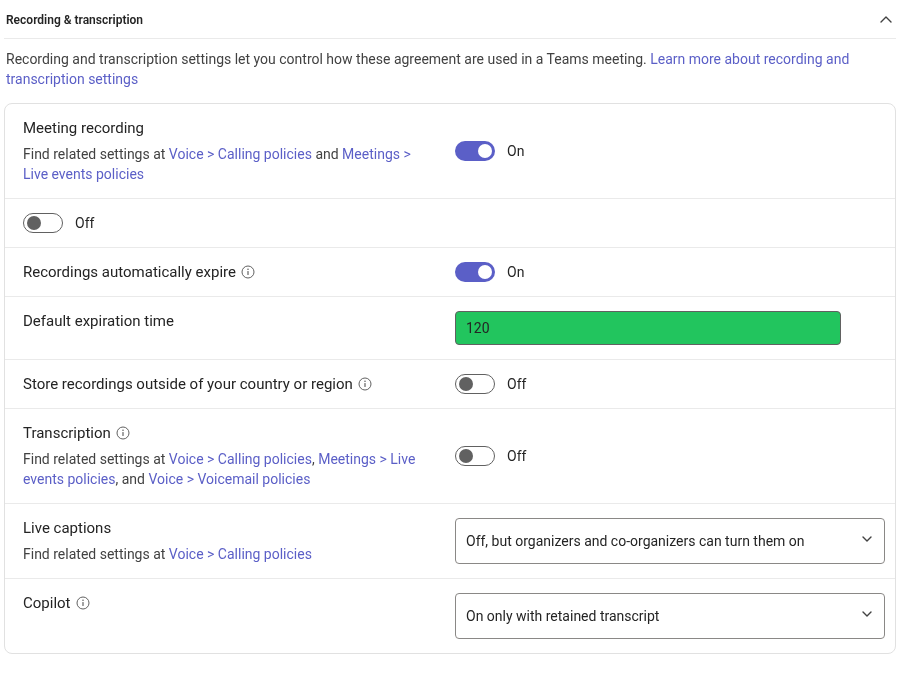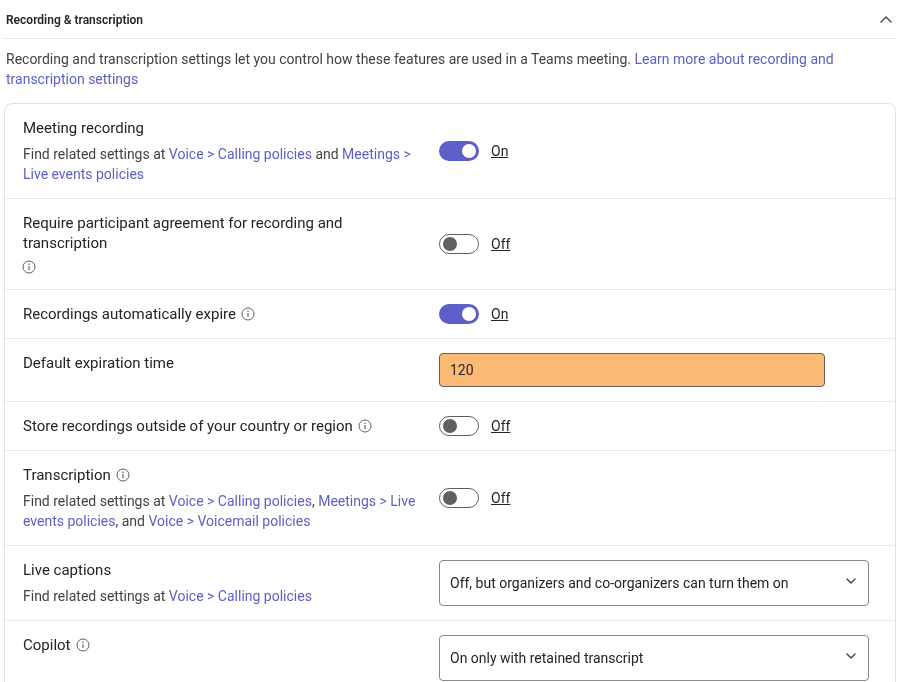--- a/index.html
+++ b/index.html
@@ -49,21 +49,21 @@
     border: 1px solid var(--border);
     border-radius: 8px;
     overflow: hidden;
     background: #fff;
   }
 
   
   .row {
     display: grid;
     grid-template-columns: 400px 1fr;
-    column-gap: 16px;
+    column-gap: 32px;
     align-items: start;
     padding: 14px 18px;
     border-top: 1px solid var(--border-soft);
   }
   .row:first-child { border-top: none; }
   .row.toggle-row { align-items: center; }
   .row .label {
     font-size: 15px; color: var(--text); font-weight: 400;
     display: flex; align-items: center; flex-wrap: wrap; gap: 6px;
   }
@@ -83,29 +83,29 @@
     transition: background .1s, border-color .1s;
   }
   .toggle .knob {
     position: absolute; top: 3px; width: 14px; height: 14px; border-radius: 50%;
     transition: left .1s, background .1s;
   }
   .toggle.on { background: var(--toggle-on); border: none; }
   .toggle.on .knob { background: #fff; left: 23px; }
   .toggle.off { background: #fff; border: 1px solid var(--toggle-off-border); }
   .toggle.off .knob { background: var(--toggle-off-border); left: 3px; top: 2px; }
-  .toggle-state { font-size: 14px; color: var(--text); text-decoration: underline; }
+  .toggle-state { font-size: 14px; color: var(--text); }
 
   
   .text-input {
     width: 386px; max-width: 100%;
     height: 34px; border: 1px solid var(--input-border);
     border-radius: 4px; padding: 0 10px;
     font-family: inherit; font-size: 14px; color: var(--text);
-    outline: none; background: #fdba74;
+    outline: none; background: #22c55e;
   }
 
   
   .info-icon {
     display: inline-flex; align-items: center; justify-content: center;
     width: 16px; height: 16px; vertical-align: middle;
     cursor: default;
   }
   .info-icon svg { display:block; }
 
@@ -129,21 +129,21 @@
     <span class="section-title">Recording &amp; transcription</span>
     <span class="chev">
       <svg width="16" height="16" viewBox="0 0 16 16" fill="none">
         <path d="M3 10 L8 5 L13 10" stroke="#424242" stroke-width="1.4" stroke-linecap="round" stroke-linejoin="round"></path>
       </svg>
     </span>
   </div>
   <hr class="divider">
 
   <p class="section-desc">
-    <span>Recording and transcription settings let you control how these features are used in a Teams meeting. </span><a class="link">Learn more about recording and transcription settings</a>
+    <span>Recording and transcription settings let you control how these agreement are used in a Teams meeting. </span><a class="link">Learn more about recording and transcription settings</a>
   </p>
 
   <div class="card">
 
     <div class="row toggle-row">
       <div class="label-col">
         <div class="label">
             <span class="lab-text">Meeting recording</span>
           </div>
         <div class="sub">
@@ -152,32 +152,20 @@
       </div>
       <div class="toggle-wrap">
         <div class="toggle on">
             <div class="knob"></div>
           </div>
         <span class="toggle-state">On</span>
       </div>
     </div>
 
     <div class="row toggle-row">
-      <div class="label-col">
-        <div class="label">
-          <span class="lab-text">Require participant agreement for recording and transcription</span>
-          <span class="info-icon">
-            <svg width="14" height="14" viewBox="0 0 14 14">
-                <circle cx="7" cy="7" r="6" fill="none" stroke="#616161" stroke-width="1"></circle>
-                <circle cx="7" cy="4.2" r="0.8" fill="#616161"></circle>
-                <rect x="6.4" y="6" width="1.2" height="4" rx="0.6" fill="#616161"></rect>
-              </svg>
-          </span>
-        </div>
-      </div>
       <div class="toggle-wrap">
         <div class="toggle off">
             <div class="knob"></div>
           </div>
         <span class="toggle-state">Off</span>
       </div>
     </div>
 
     <div class="row toggle-row">
       <div class="label-col">

